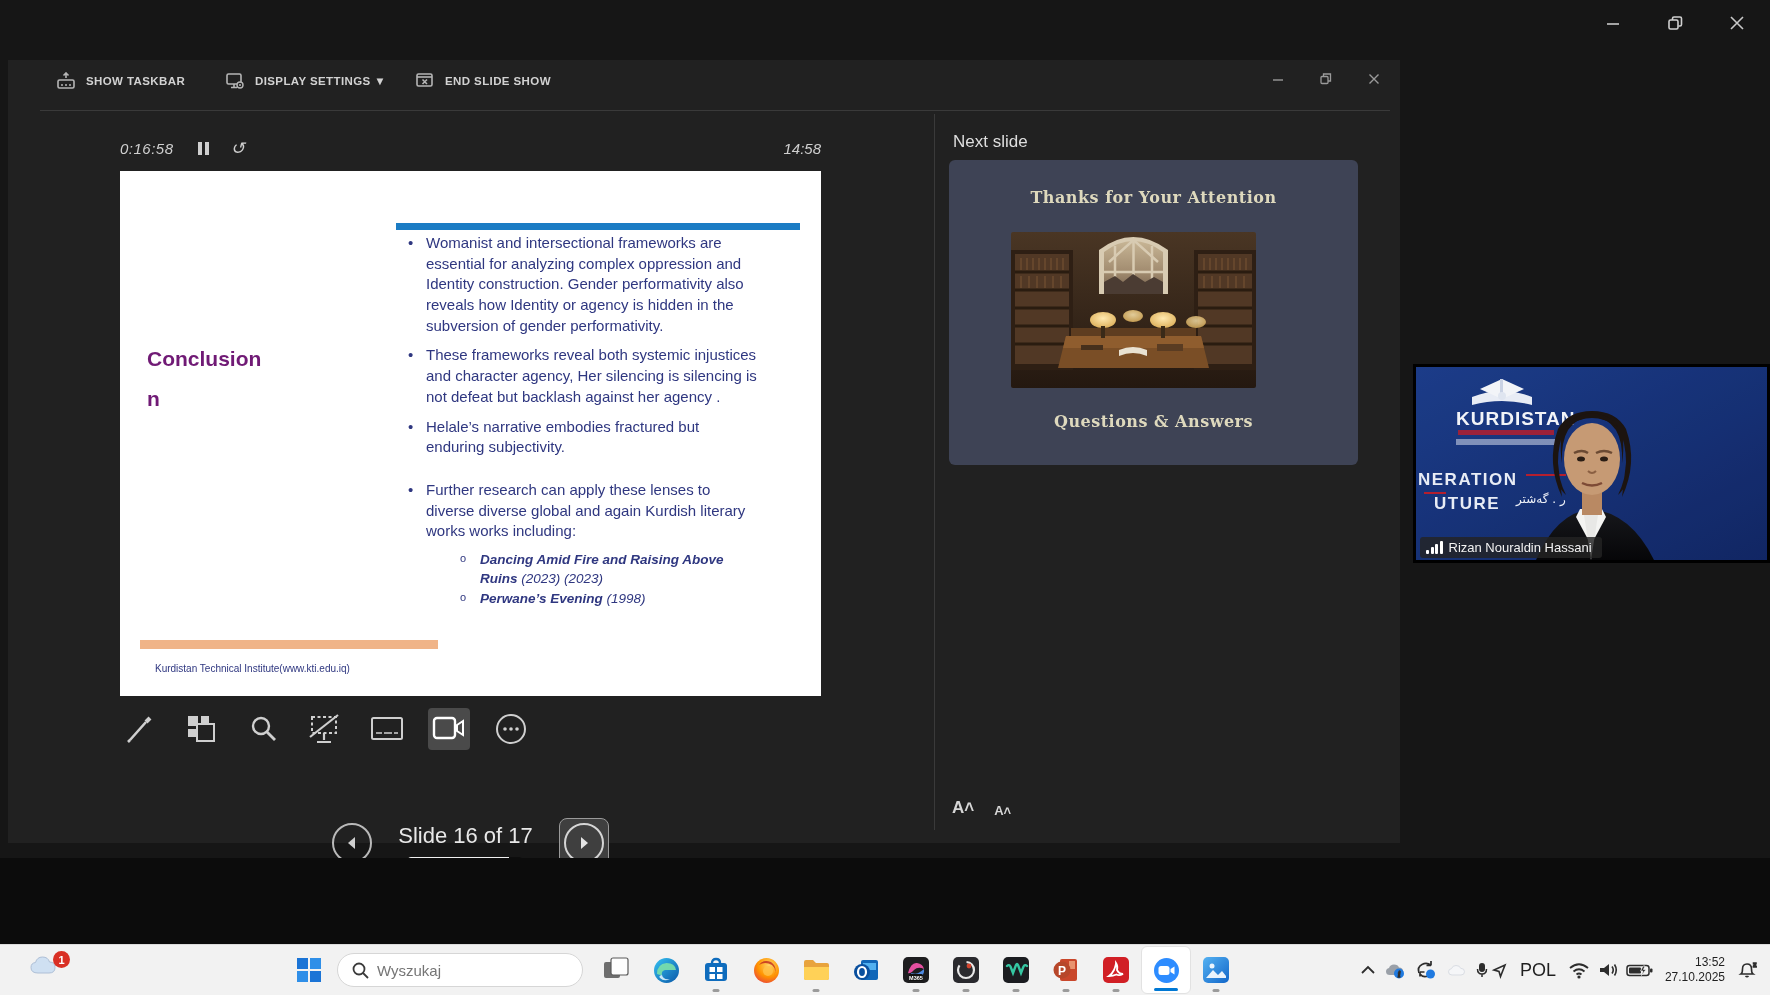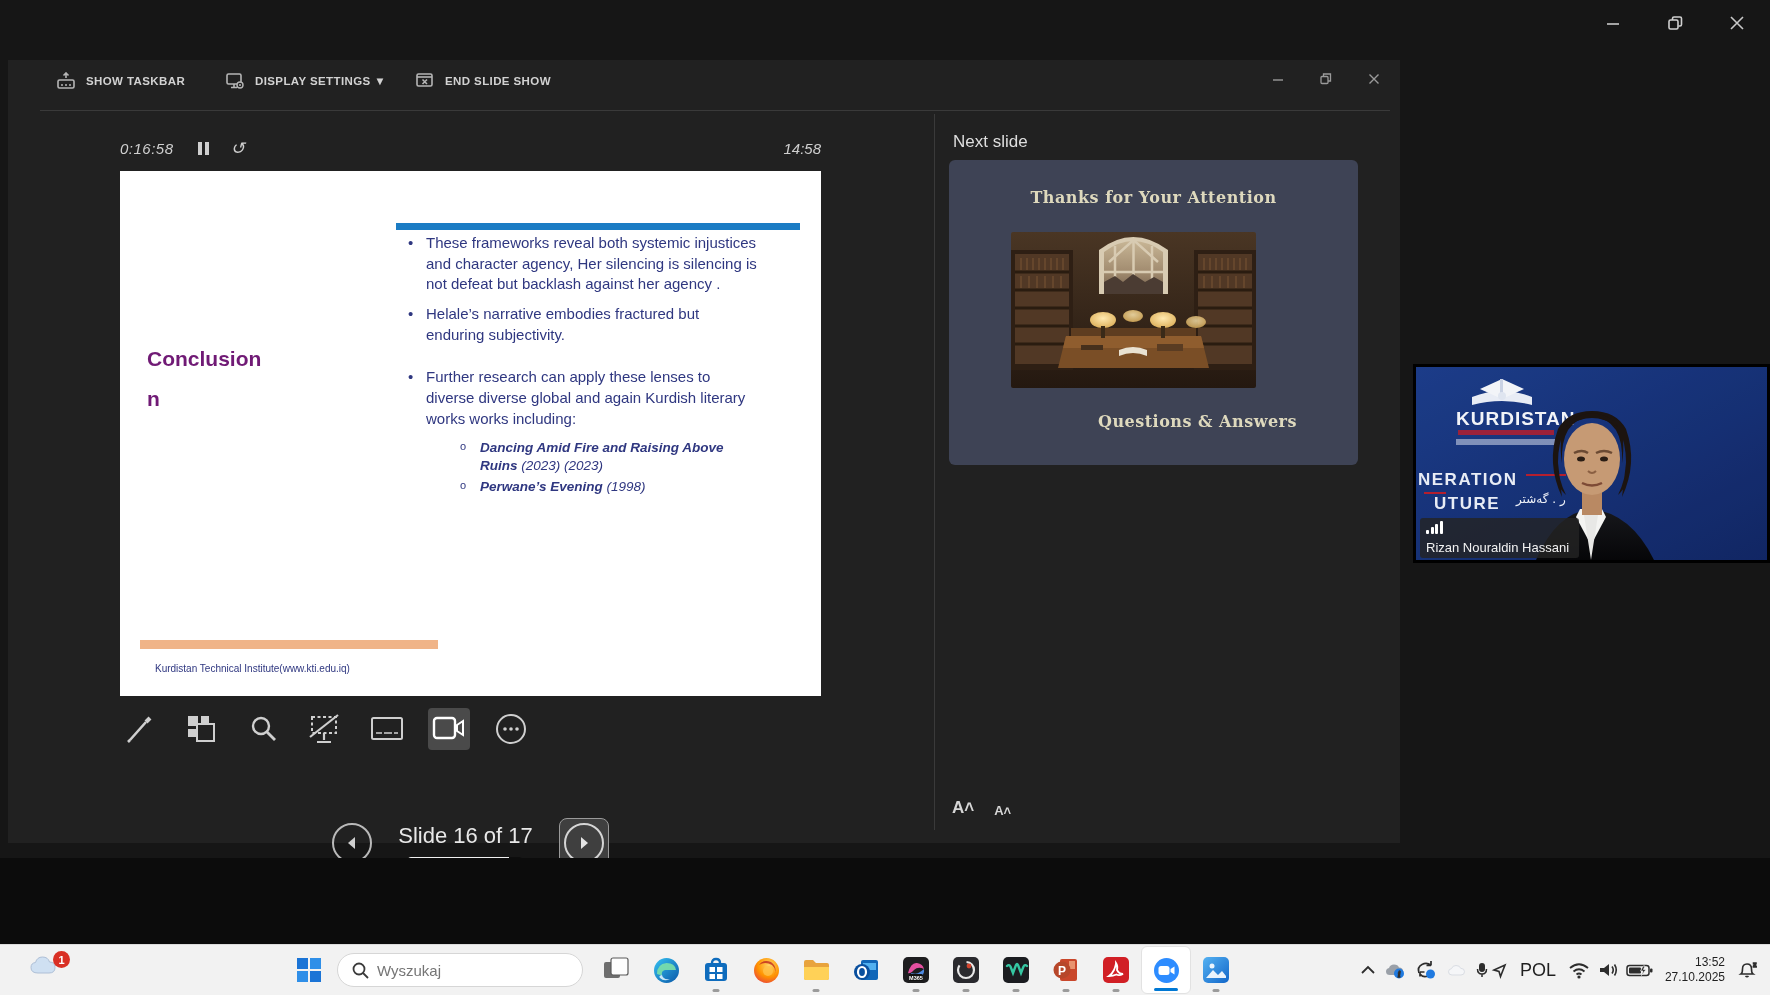--- a/index.html
+++ b/index.html
@@ -62,32 +62,32 @@
   .nav-progress { width:114px; height:6px; background:#0d0d0d; border-radius:3px; overflow:hidden; }
   .nav-progress i { display:block; height:100%; width:88%; background:#f0f0f0; }
 
   
   .next-label { position:absolute; left:945px; top:72px; color:#dedede; font-size:17px; }
   .thumb { position:absolute; left:941px; top:100px; width:409px; height:305px; background:#3e4355; border-radius:6px; cursor:pointer; }
   .thumb-title { position:absolute; left:0; top:28px; width:100%; text-align:center; color:#ded9bd;
                  font-family:"DejaVu Serif", serif; font-weight:700; font-size:16px; letter-spacing:.5px; }
   .thumb-img { position:absolute; left:62px; top:72px; width:245px; height:156px; border-radius:2px; overflow:hidden; }
   .thumb-sub { position:absolute; left:0; top:252px; width:100%; text-align:center; color:#ded9bd;
-               font-family:"DejaVu Serif", serif; font-weight:700; font-size:16px; letter-spacing:.5px;margin-left:44px; }
+               font-family:"DejaVu Serif", serif; font-weight:700; font-size:16px; letter-spacing:.5px; }
   .notes { position:absolute; left:953px; top:448px; width:420px; height:280px; color:#bdbdbd; font-size:19px; cursor:text; }
   .font-btns { position:absolute; left:944px; top:738px; display:flex; gap:20px; color:#d6d6d6; align-items:flex-end; }
   .fbtn { cursor:pointer; }
   .fbtn.big { font-size:17px; font-weight:700; }
   .fbtn.small { font-size:13px; font-weight:700; }
 
   
   .webcam { position:absolute; left:1413px; top:364px; width:357px; height:199px; background:#000; padding:3px; }
   .webcam-inner { position:relative; width:100%; height:100%; overflow:hidden; }
-  .name-tag { position:absolute; left:4px; bottom:2px; display:flex; gap:6px;
-              background:rgba(35,35,35,.82); color:#f2f2f2; font-size:13px; padding:3px 10px 3px 6px; border-radius:3px;flex-direction:column; }
+  .name-tag { position:absolute; left:4px; bottom:2px; display:flex; align-items:center; gap:6px;
+              background:rgba(35,35,35,.82); color:#f2f2f2; font-size:13px; padding:3px 10px 3px 6px; border-radius:3px; }
   .sigbars { display:flex; align-items:flex-end; gap:1.5px; }
   .sigbars i { display:block; width:3px; background:#fff; border-radius:1px; }
 
   
   .band { position:absolute; left:0; top:858px; width:100%; height:86px; background:#0c0c0c; }
   .taskbar { position:absolute; left:0; top:944px; width:100%; height:51px; background:#f2f2f2; border-top:1px solid #dcdcdc; }
   .weather { position:absolute; left:28px; top:8px; width:44px; height:36px; cursor:pointer; }
   .weather .badge { position:absolute; right:2px; top:-2px; width:17px; height:17px; border-radius:50%; background:#d93025;
                     color:#fff; font-size:11px; font-weight:700; display:flex; align-items:center; justify-content:center; }
   .tb-center { position:absolute; left:289px; top:0; height:100%; display:flex; align-items:center;justify-content:space-between; }
@@ -194,20 +194,21 @@
     <span class="timer-clock">14:58</span>
   </div>
 
   <div class="slide">
     <div class="slide-bluebar"></div>
     <div class="slide-title">
       <div>Conclusion</div>
       <div>n</div>
     </div>
     <div class="slide-bullets">
+      <p>Womanist and intersectional frameworks are essential for analyzing complex oppression and Identity construction. Gender performativity also reveals how Identity or agency is hidden in the subversion of gender performativity.</p>
       <p>These frameworks reveal both systemic injustices and character agency, Her silencing is silencing is not defeat but backlash against her agency .</p>
       <p>Helale’s narrative embodies fractured but enduring subjectivity.</p>
       <p class="gap">Further research can apply these lenses to diverse diverse global and again Kurdish literary works works including:</p>
       <div class="subworks">
         <div class="sw"><span class="t">Dancing Amid Fire and Raising Above Ruins</span><span class="y"> (2023) (2023)</span></div>
         <div class="sw"><span class="t">Perwane’s Evening</span><span class="y"> (1998)</span></div>
       </div>
     </div>
     <div class="slide-orangebar"></div>
     <div class="slide-footer">Kurdistan Technical Institute(www.kti.edu.iq)</div>

